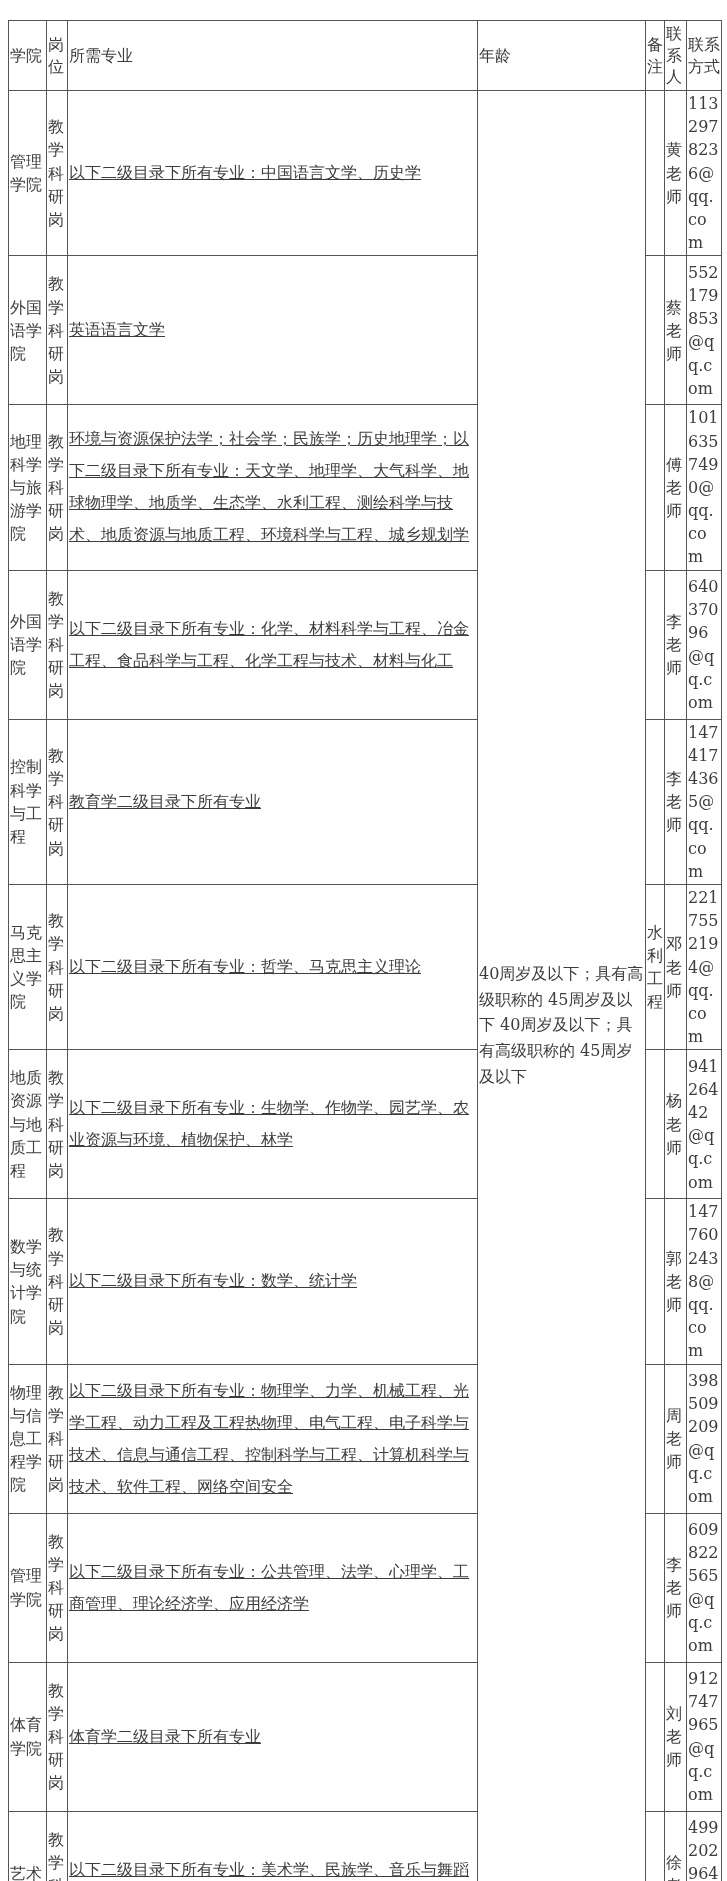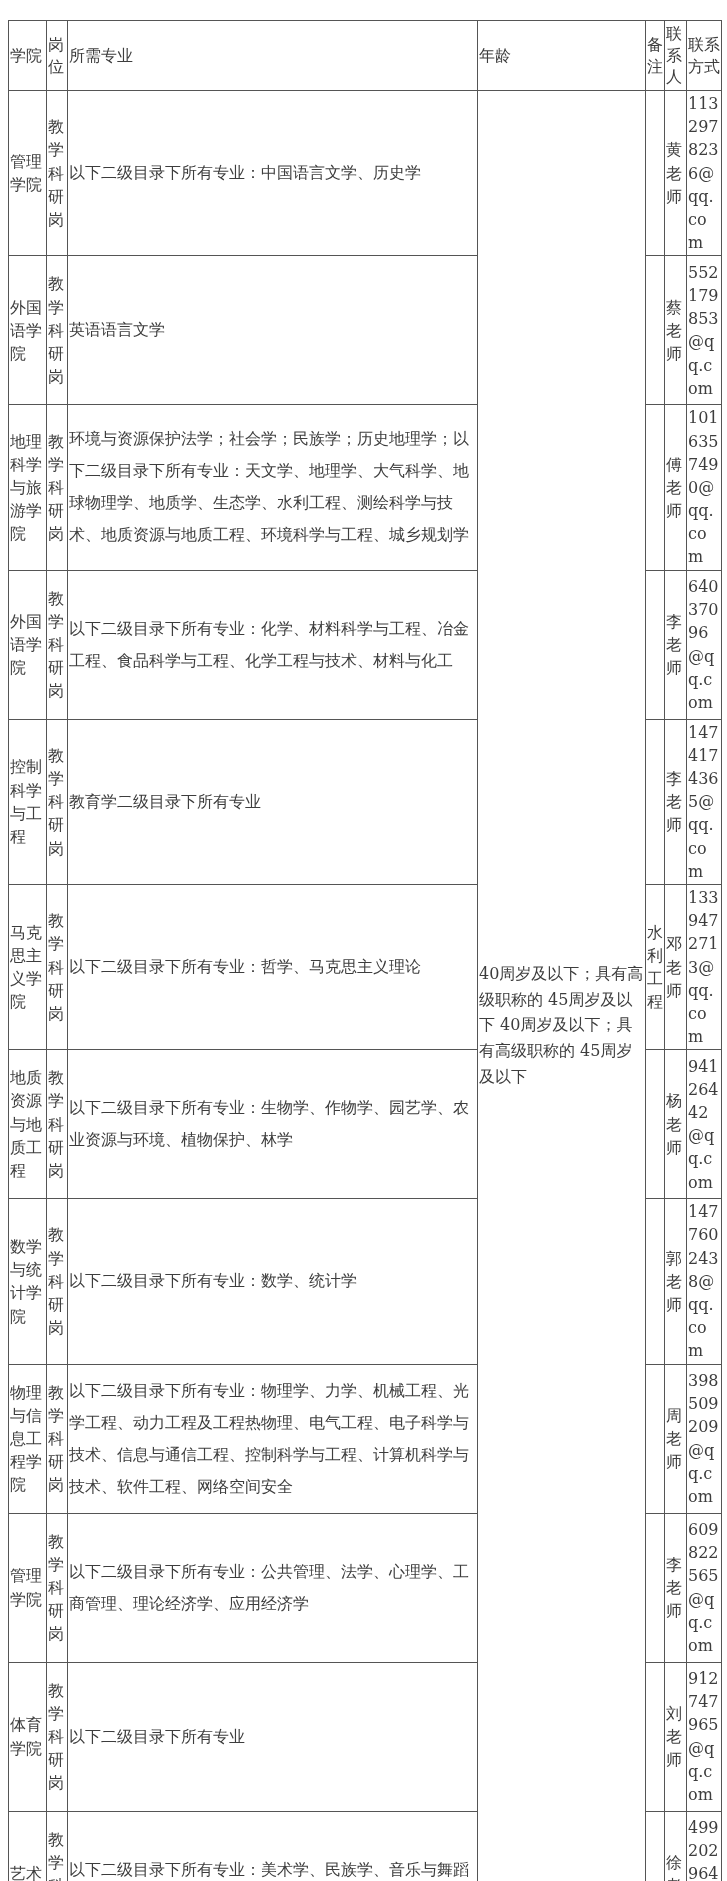--- a/index.html
+++ b/index.html
@@ -32,21 +32,21 @@
   }
   thead tr { height: 70px; }
   tbody tr { height: 149px; }
   .col-college { width: 38px; }
   .col-post    { width: 21px; }
   .col-majors  { width: 410px; }
   .col-age     { width: 168px; }
   .col-remark  { width: 19px; }
   .col-contact { width: 22px; }
   .col-email   { width: 35px; }
-  .majors-cell { line-height: 2; }
+  .majors-cell { line-height: 2; text-decoration: underline; }
   .age-cell    { line-height: 1.6; }
   th { line-height: 1.35; }
 </style>
 </head>
 <body>
 
 <table>
   <colgroup>
     <col class="col-college">
     <col class="col-post">
@@ -108,21 +108,21 @@
       <td class="remark-cell"></td>
       <td class="contact-cell">李老师</td>
       <td class="email-cell">1474174365@qq.com</td>
     </tr>
     <tr>
       <td class="college-cell">马克思主义学院</td>
       <td class="post-cell">教学科研岗</td>
       <td class="majors-cell">以下二级目录下所有专业：哲学、马克思主义理论</td>
       <td class="remark-cell">水利工程</td>
       <td class="contact-cell">邓老师</td>
-      <td class="email-cell">1339472713@qq.com</td>
+      <td class="email-cell">2217552194@qq.com</td>
     </tr>
     <tr>
       <td class="college-cell">地质资源与地质工程</td>
       <td class="post-cell">教学科研岗</td>
       <td class="majors-cell">以下二级目录下所有专业：生物学、作物学、园艺学、农业资源与环境、植物保护、林学</td>
       <td class="remark-cell"></td>
       <td class="contact-cell">杨老师</td>
       <td class="email-cell">94126442@qq.com</td>
     </tr>
     <tr>
@@ -145,21 +145,21 @@
       <td class="college-cell">管理学院</td>
       <td class="post-cell">教学科研岗</td>
       <td class="majors-cell">以下二级目录下所有专业：公共管理、法学、心理学、工商管理、理论经济学、应用经济学</td>
       <td class="remark-cell"></td>
       <td class="contact-cell">李老师</td>
       <td class="email-cell">609822565@qq.com</td>
     </tr>
     <tr>
       <td class="college-cell">体育学院</td>
       <td class="post-cell">教学科研岗</td>
-      <td class="majors-cell">以下二级目录下所有专业</td>
+      <td class="majors-cell">体育学二级目录下所有专业</td>
       <td class="remark-cell"></td>
       <td class="contact-cell">刘老师</td>
       <td class="email-cell">912747965@qq.com</td>
     </tr>
     <tr>
       <td class="college-cell">艺术学院</td>
       <td class="post-cell">教学科研岗</td>
       <td class="majors-cell">以下二级目录下所有专业：美术学、民族学、音乐与舞蹈学</td>
       <td class="remark-cell"></td>
       <td class="contact-cell">徐老师</td>

